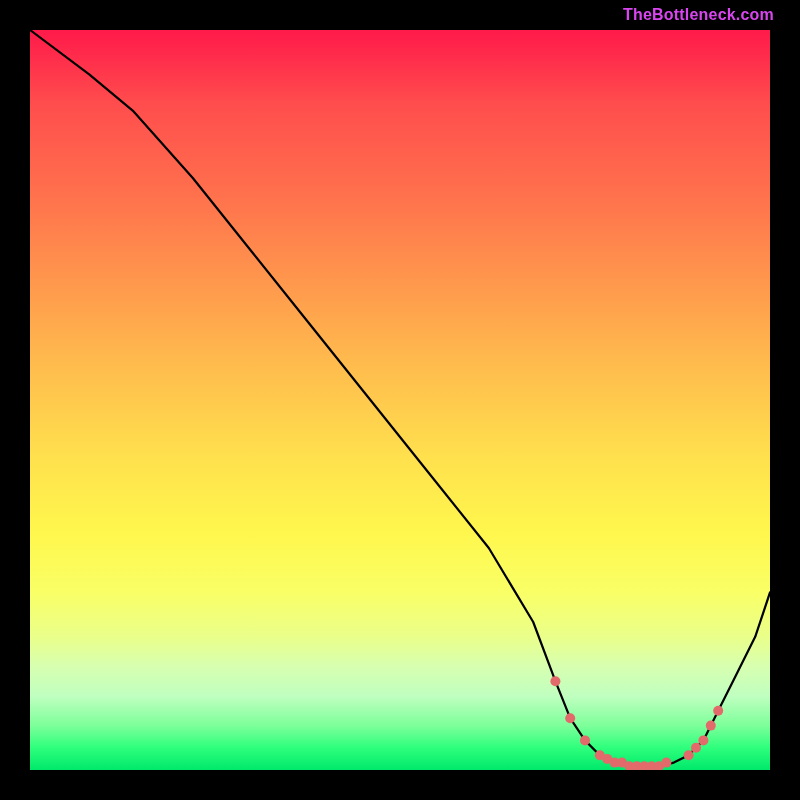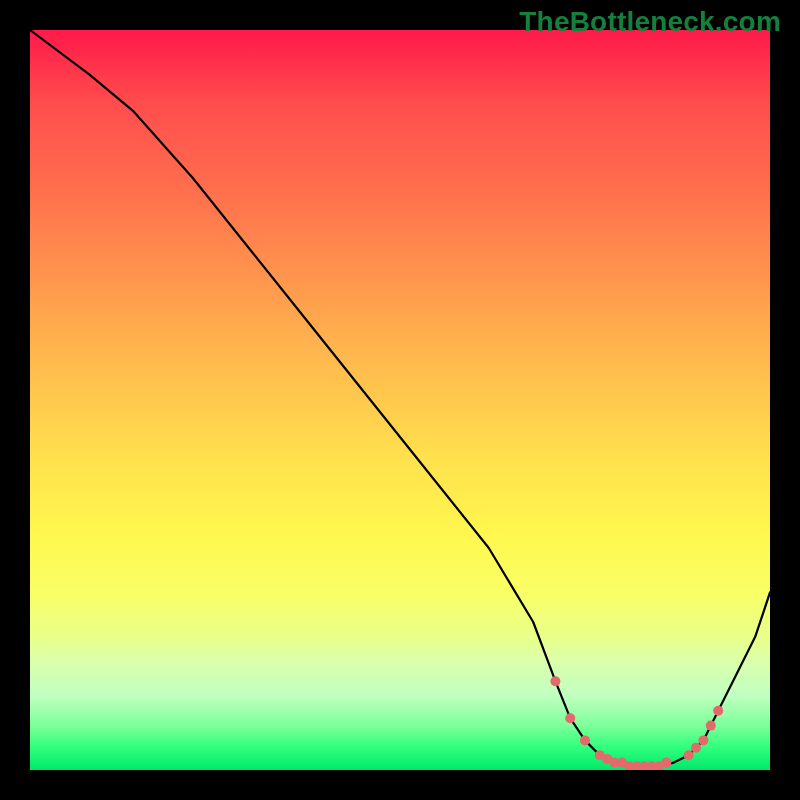--- a/index.html
+++ b/index.html
@@ -13,24 +13,24 @@
   }
   .frame {
     position: relative;
     width: 800px;
     height: 800px;
     background: #000;
   }
   .watermark {
     position: absolute;
     top: 6px;
-    right: 19px;
-    font-size: 28px;
+    right: 26px;
+    font-size: 16px;
     font-weight: 600;
-    color: #15803d;
+    color: #d946ef;
     letter-spacing: 0.2px;
     z-index: 5;
   }
   .plot-area {
     position: absolute;
     left: 30px;
     top: 30px;
     width: 740px;
     height: 740px;
     overflow: hidden;

